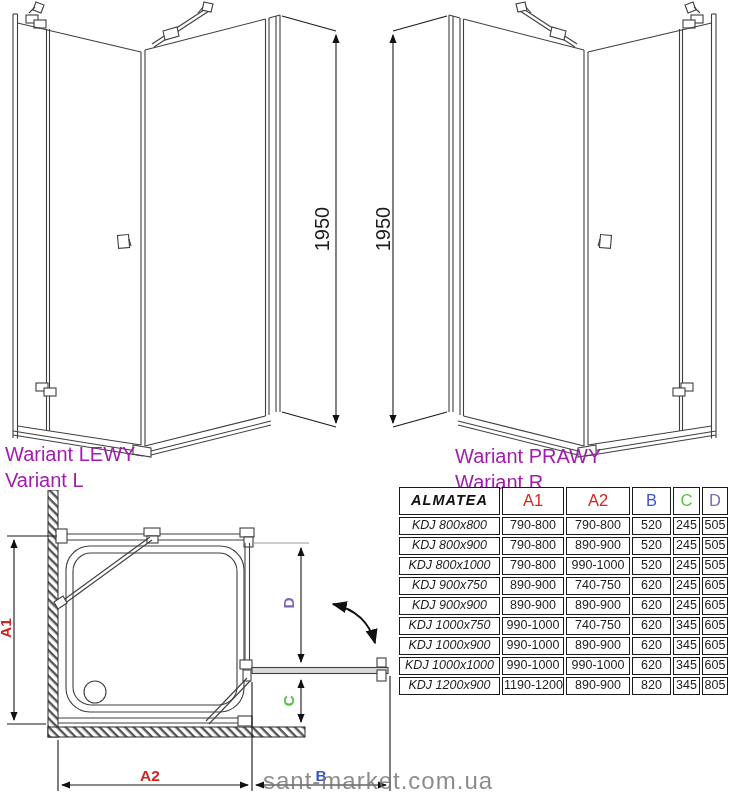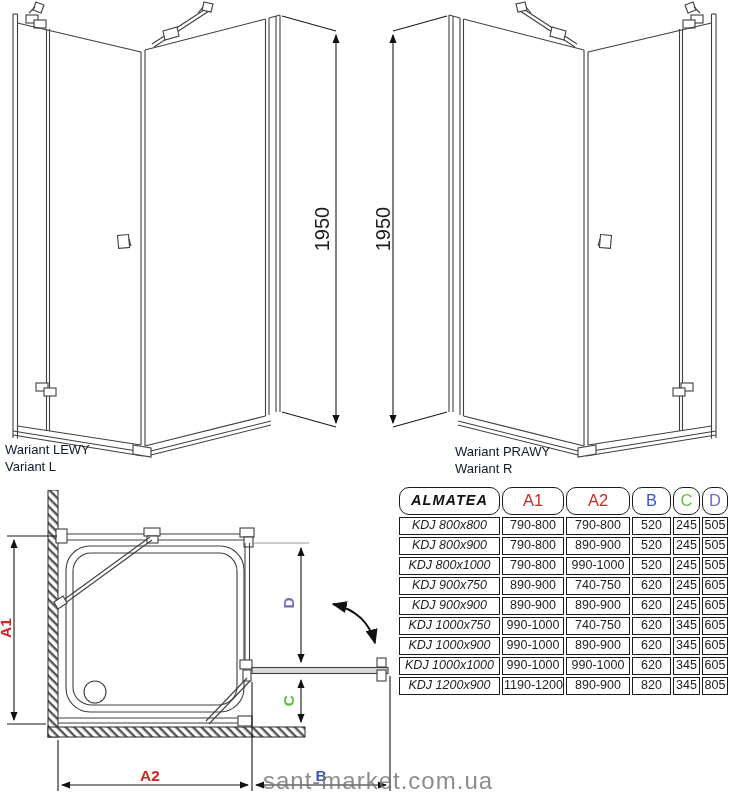--- a/index.html
+++ b/index.html
@@ -2,32 +2,32 @@
 <html><head>
 <meta charset="utf-8">
 <title>Shower enclosure spec diagram</title>
 <style>
   html,body{margin:0;padding:0;background:#fff;}
   #page{position:relative;width:729px;height:800px;background:#fff;overflow:hidden;
         font-family:"Liberation Sans",sans-serif;color:#1c1c1c;}
   svg{position:absolute;display:block;}
   #top-drawings{left:0;top:0;}
   #plan-view{left:0;top:490px;}
-  .variant-label{position:absolute;font-size:13px;line-height:1.28;color:#0f172a;}
+  .variant-label{position:absolute;font-size:20px;line-height:1.28;color:#a21caf;}
   #variant-l-label{left:5px;top:442px;}
   #variant-r-label{left:455px;top:444px;}
   .dim-text{font-family:"Liberation Sans",sans-serif;font-size:20px;fill:#1c1c1c;}
   .plan-dim{font-family:"Liberation Sans",sans-serif;font-size:15.5px;font-weight:bold;}
   
   #spec-table{position:absolute;left:397px;top:485px;border-collapse:separate;
               border-spacing:2.5px 2px;table-layout:fixed;width:331px;}
   #spec-table td{border:1.7px solid #1a1a1a;background:#fff;text-align:center;
                  vertical-align:middle;height:16px;padding:0 1px;
                  font-size:12.5px;line-height:1.05;white-space:nowrap;overflow:hidden;}
-  #spec-table tr.hdr td{height:26px;font-size:16.5px;border-radius:10px;}
+  #spec-table tr.hdr td{height:26px;font-size:16.5px;}
   #spec-table tr.hdr td.model{font-size:14.5px;font-weight:bold;letter-spacing:1px;color:#111;}
   #spec-table td.model{font-weight:normal;font-style:italic;}
   #watermark{position:absolute;left:263px;top:767px;font-size:24px;letter-spacing:1px;
              color:#737373;opacity:.82;z-index:20;pointer-events:none;}
 </style>
 </head>
 <body>
 
 <div id="page">
 

